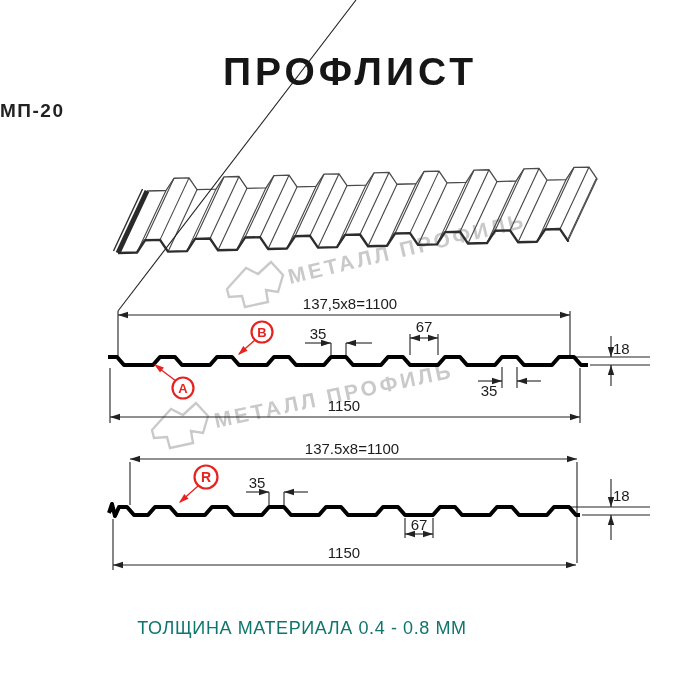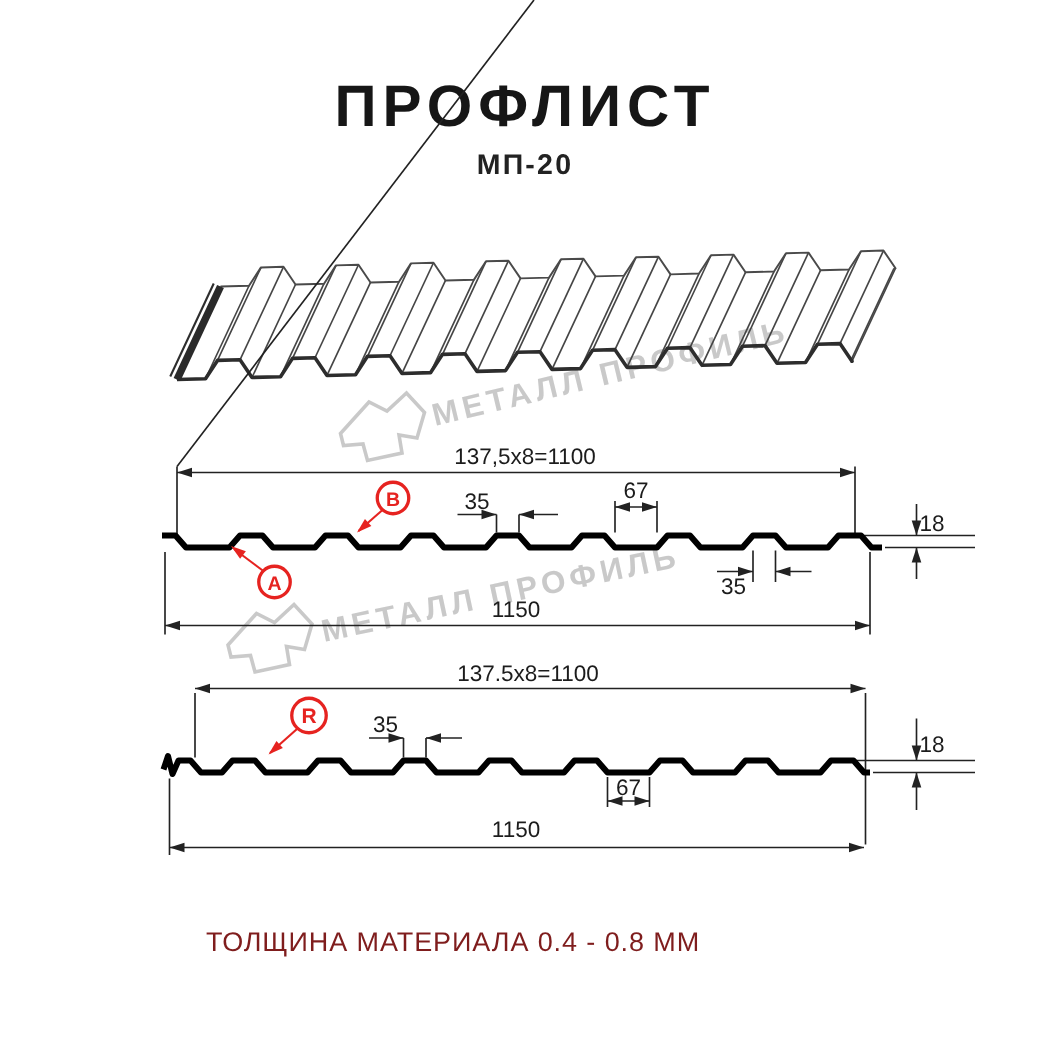--- a/index.html
+++ b/index.html
@@ -1,23 +1,23 @@
 <!DOCTYPE html>
 <html><head>
 <meta charset="utf-8">
 <style>
   html,body{margin:0;padding:0;background:#fff;}
   #page{position:relative;width:700px;height:700px;background:#ffffff;overflow:hidden;
         font-family:"Liberation Sans", sans-serif;}
   .title{position:absolute;top:50px;left:0;width:700px;text-align:center;
          font-size:39px;font-weight:800;letter-spacing:4px;color:#161616;}
-  .subtitle{position:absolute;top:100px;left:0;width:700px;text-align:center;
+  .subtitle{position:absolute;top:100px;left:0;width:700px;text-align:left;
          font-size:19px;font-weight:600;letter-spacing:1.5px;color:#222;}
   .footer{position:absolute;top:618px;left:0;width:604px;text-align:center;
-         font-size:18px;font-weight:500;letter-spacing:0.6px;color:#7f1d1d;}
+         font-size:18px;font-weight:500;letter-spacing:0.6px;color:#0f766e;}
   svg{position:absolute;top:0;left:0;}
   text{font-family:"Liberation Sans", sans-serif;}
   .dim{font-size:15px;fill:#1c1c1c;}
   .red-letter{font-size:13px;fill:#e62320;font-weight:600;}
   .wm-text{font-size:21px;font-weight:700;letter-spacing:3px;fill:#c7c7c7;}
 </style>
 </head>
 <body>
 
 <div id="page">

